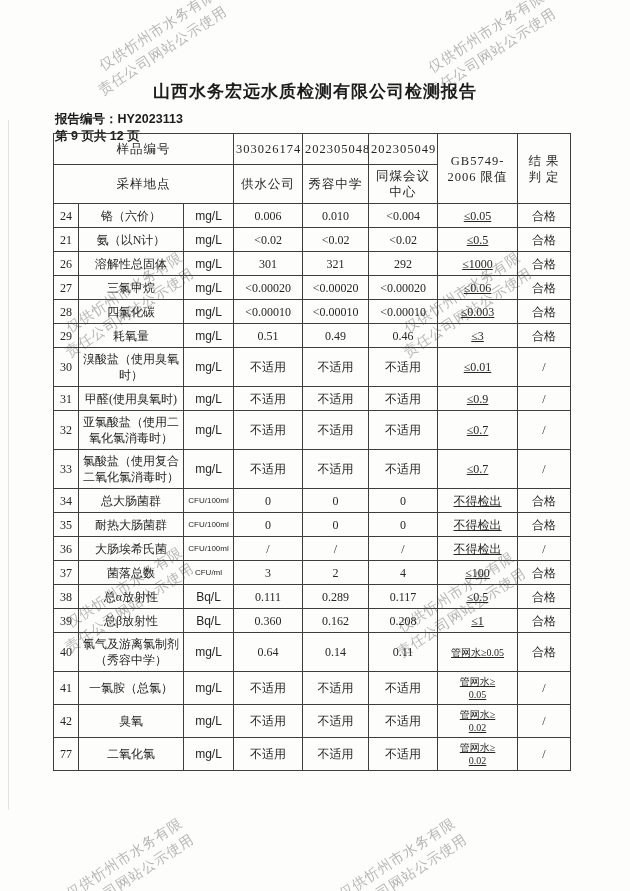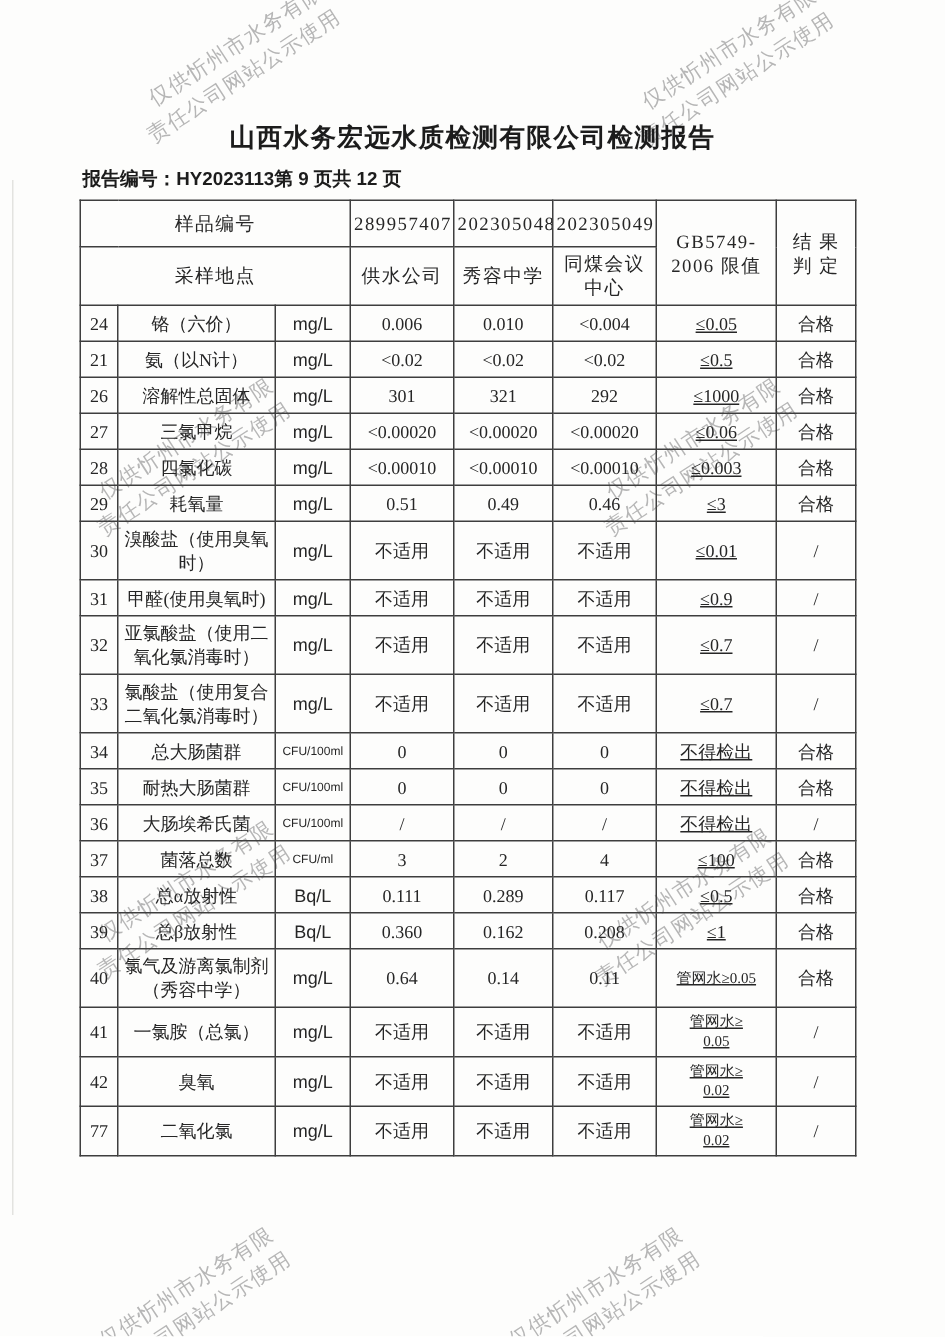--- a/index.html
+++ b/index.html
@@ -29,23 +29,24 @@
   .wm7 { left:130px; top:866px; }
   .wm8 { left:403px; top:866px; }
   
   .title {
     position:absolute; left:0; top:80px; width:100%;
     text-align:center; font-size:17px; font-weight:bold; letter-spacing:1px;
     font-family:"Liberation Sans","DejaVu Sans",sans-serif; color:#1c1c1c;
   }
   .meta {
     position:absolute; left:55px; top:111px; width:520px;
-    display:flex; justify-content:flex-start;
+    display:flex; justify-content:center;
     font-size:12.5px; font-weight:bold; color:#1c1c1c;
     font-family:"Liberation Sans","DejaVu Sans",sans-serif;
+    flex-direction:column;
   }
   
   table.report {
     position:absolute; left:53px; top:133px; width:517px;
     border-collapse:collapse; table-layout:fixed;
   }
   table.report td, table.report th {
     border:1px solid #3e3e3e; text-align:center; vertical-align:middle;
     font-size:12px; line-height:16px; padding:3px 2px; font-weight:normal;
     color:#262626; overflow:hidden;
@@ -113,21 +114,21 @@
         <col style="width:50px">
       <col style="width:69px">
         <col style="width:66px">
         <col style="width:69px">
       <col style="width:80px">
         <col style="width:53px">
     </colgroup>
     <tbody>
       <tr class="hdr1">
         <td colspan="3">样品编号</td>
-        <td>289957407</td>
+        <td>303026174</td>
         <td>202305048</td>
         <td>202305049</td>
         <td rowspan="2" class="gb-cell">GB5749-
 2006 限值</td>
         <td rowspan="2" class="result-cell">结 果
 判 定</td>
       </tr>
       <tr class="hdr2">
         <td colspan="3">采样地点</td>
         <td>供水公司</td>

